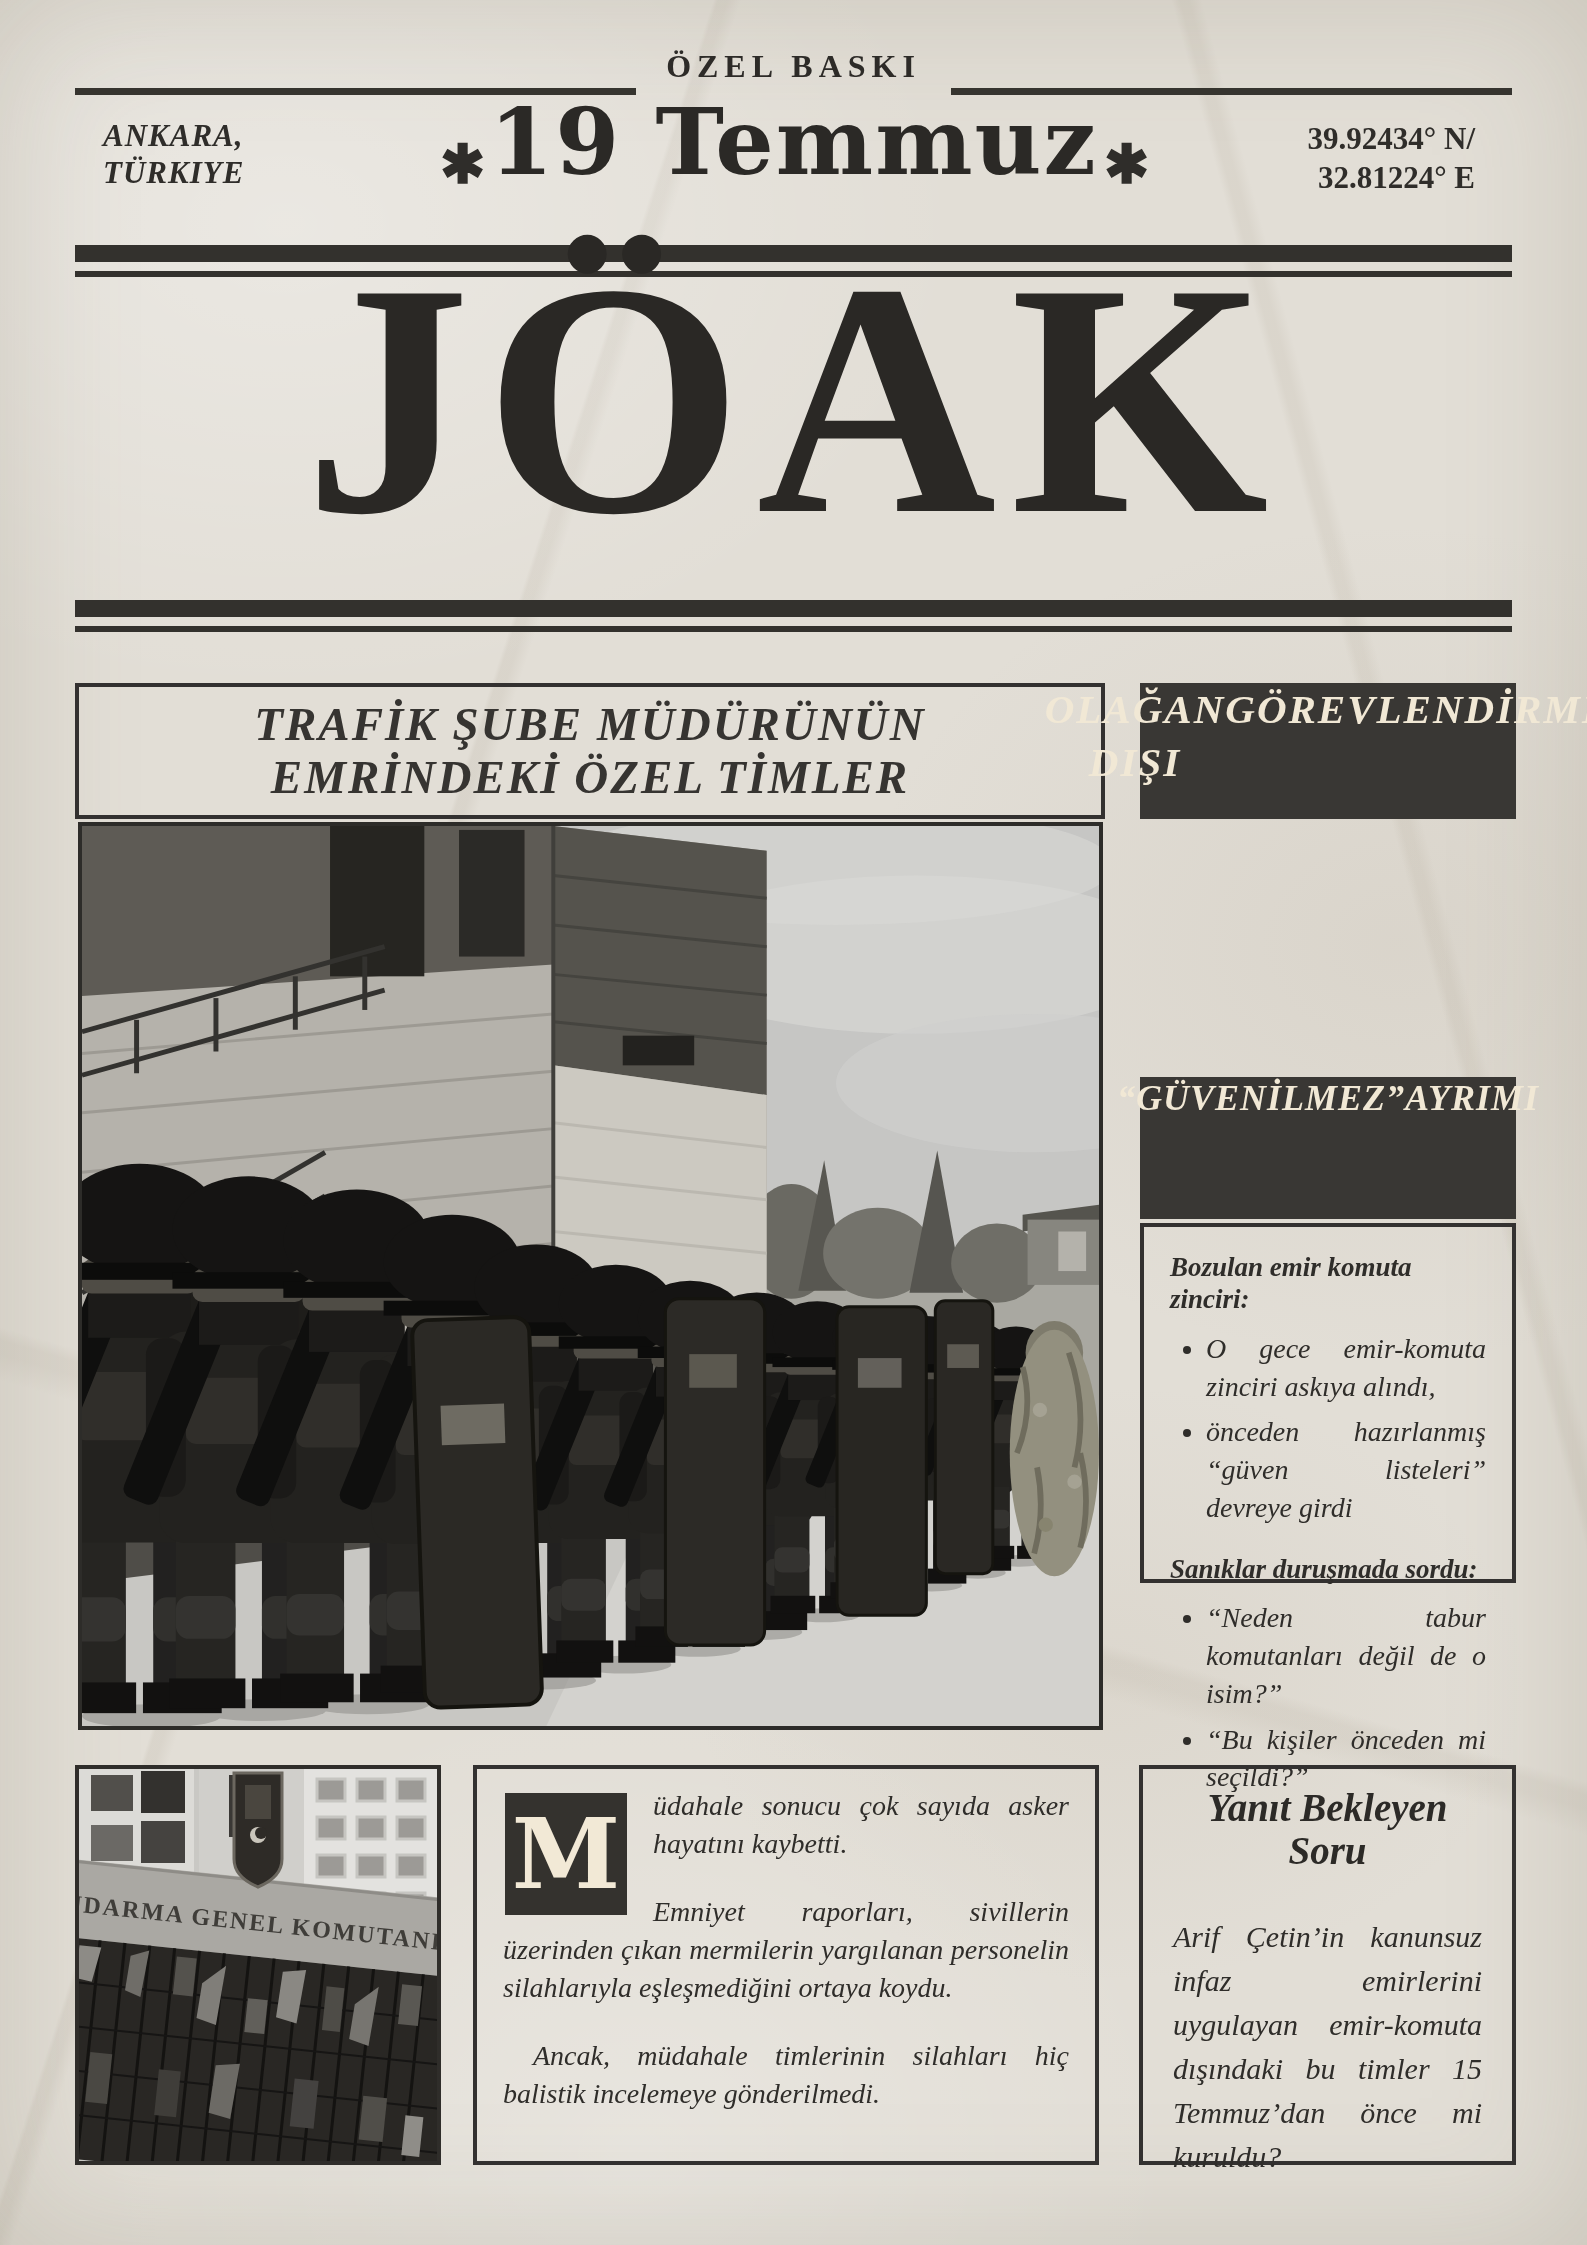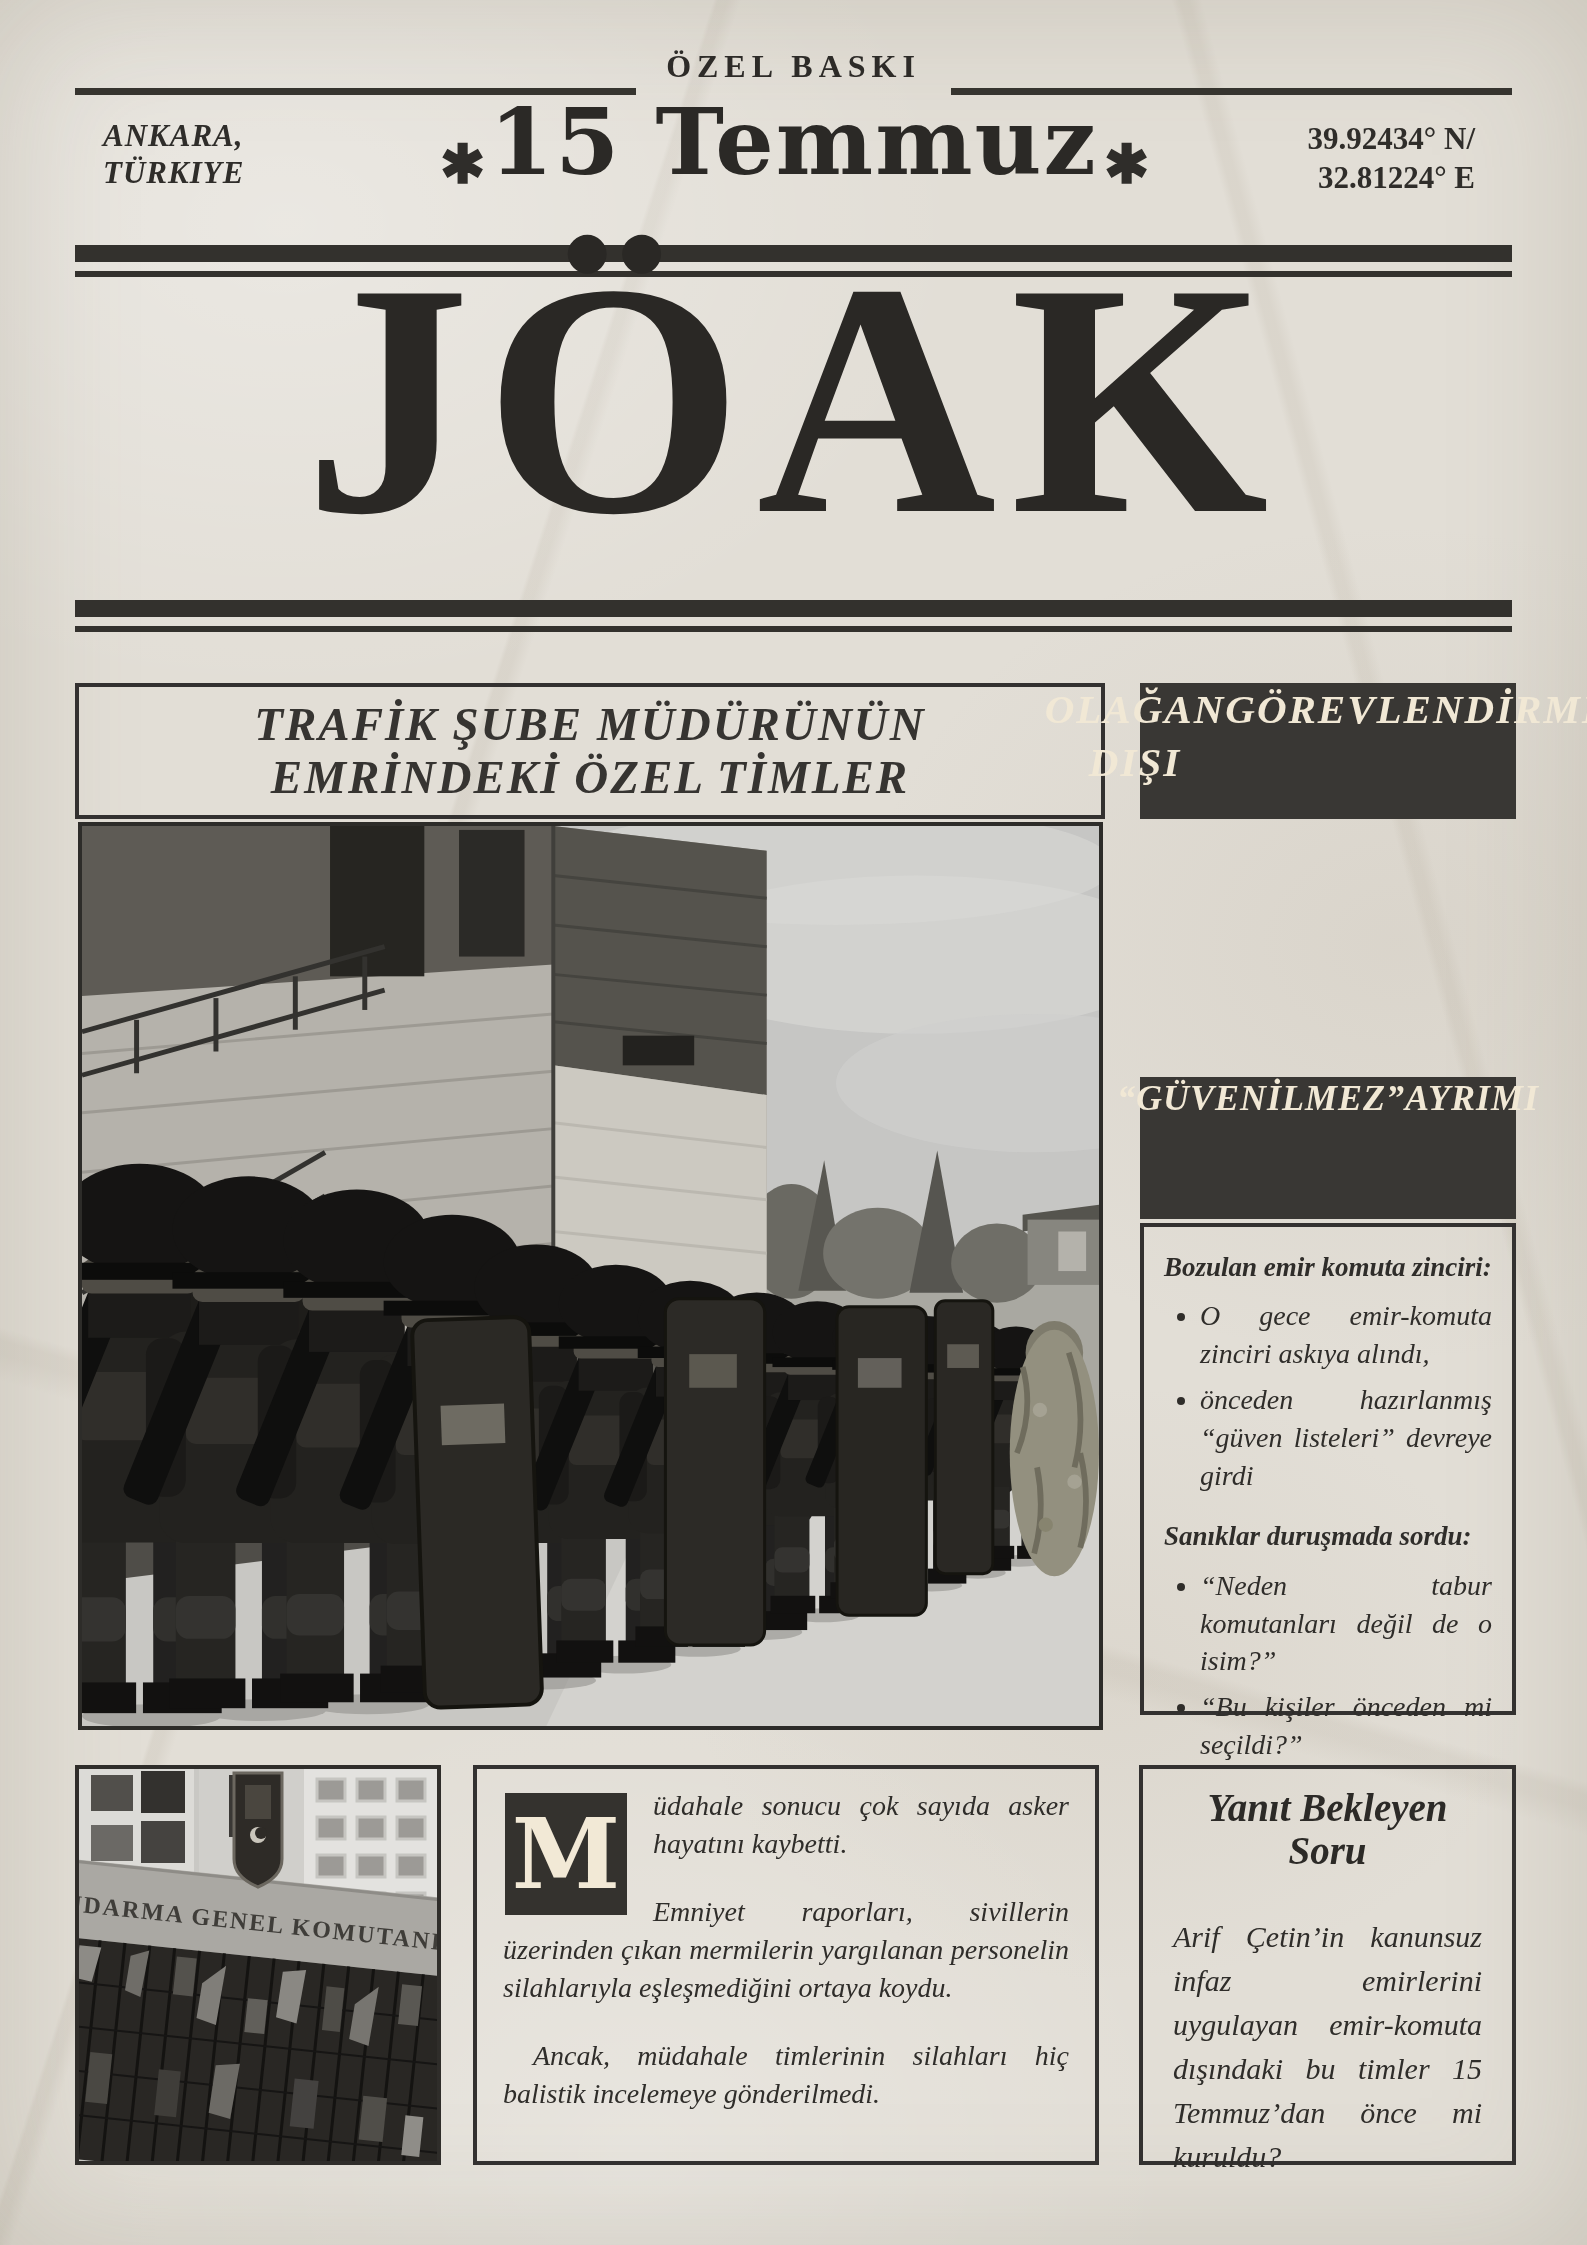--- a/index.html
+++ b/index.html
@@ -40,21 +40,21 @@
   .main-photo svg, .photo2 svg { display:block; width:100%; height:100%; }
   
   .panel { background:#393734; color:#f1e8d5; display:flex; justify-content:center; text-align:center; box-sizing:border-box; }
   .sb1 { left:1140px; top:683px; width:376px; height:136px; }
   .sb1 div { font:italic 700 41px/1.3 "Liberation Serif", serif; letter-spacing:2px; }
   .sb2 { left:1140px; top:1077px; width:376px; height:142px; }
   .sb2 div { font:italic 700 36px/1.22 "Liberation Serif", serif; letter-spacing:1px; }
   .tbox { border:4px solid #333130; box-sizing:border-box; }
   .sb-text1 { left:1140px; top:824px; width:376px; height:248px; padding:16px 15px; font:italic 27.5px/1.32 "Liberation Serif", serif; text-align:justify; }
   .bold-quote { font-weight:700; }
-  .sb-text2 { left:1140px; top:1223px; width:376px; height:492px; padding:20px 20px 10px; }
+  .sb-text2 { left:1140px; top:1223px; width:376px; height:360px; padding:20px 26px 10px; }
   .subhead { font:italic 700 27px/1.2 "Liberation Serif", serif; margin:4px 0 14px; }
   .subhead2 { margin-top:26px; }
   .sb-text2 ul { margin:0; padding-left:36px; list-style:disc; }
   .sb-text2 li { font:italic 28px/1.35 "Liberation Serif", serif; text-align:justify; margin-bottom:8px; }
   
   .photo2 { left:75px; top:1765px; width:366px; height:400px; border:4px solid #2f2d2a; box-sizing:border-box; background:#c9c8c4; }
   .bm { left:473px; top:1765px; width:626px; height:400px; padding:18px 26px; overflow:hidden; }
   .dropcap { float:left; width:122px; height:122px; background:#34322e; color:#f2e9d6;
     font-family:"DejaVu Serif", serif; font-weight:700; font-size:98px; line-height:1;
     display:flex; align-items:center; justify-content:center; margin:6px 26px 10px 2px; }
@@ -72,21 +72,21 @@
   <div class="abs edition-row">
     <div class="seg"></div>
     <div class="edition">ÖZEL BASKI</div>
     <div class="seg"></div>
   </div>
   <div class="abs loc">
     <div>ANKARA,</div>
     <div>TÜRKIYE</div>
   </div>
   <span class="abs ast ast1">✱</span>
-  <div class="abs date">15 Temmuz</div>
+  <div class="abs date">19 Temmuz</div>
   <span class="abs ast ast2">✱</span>
   <div class="abs coords">
     <div>39.92434° N/</div>
     <div>32.81224° E</div>
   </div>
 
   <div class="abs rule r1"></div>
   <div class="abs rule r2"></div>
   <h1 class="abs masthead">JÖAK</h1>
   <div class="abs rule r3"></div>

